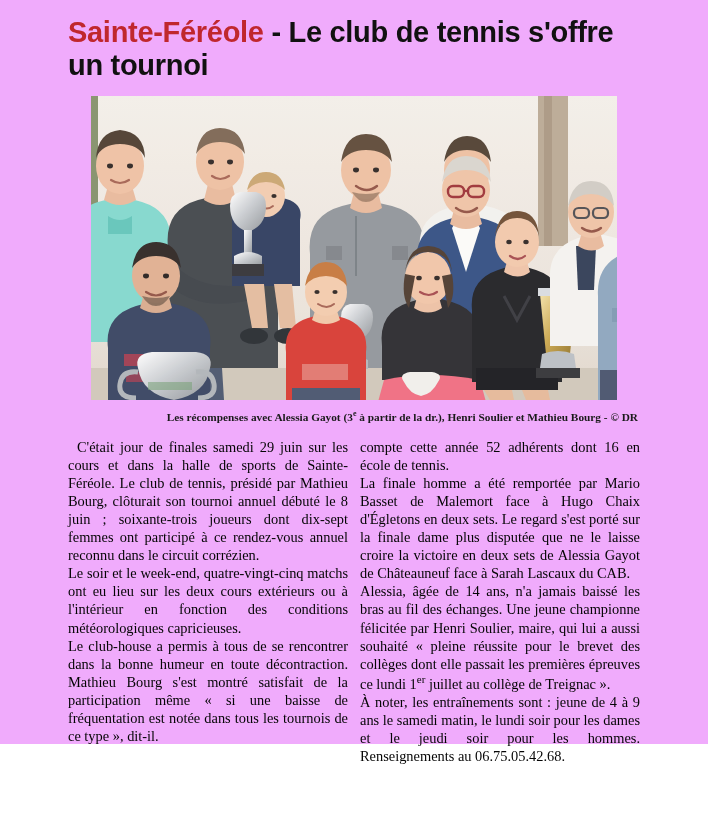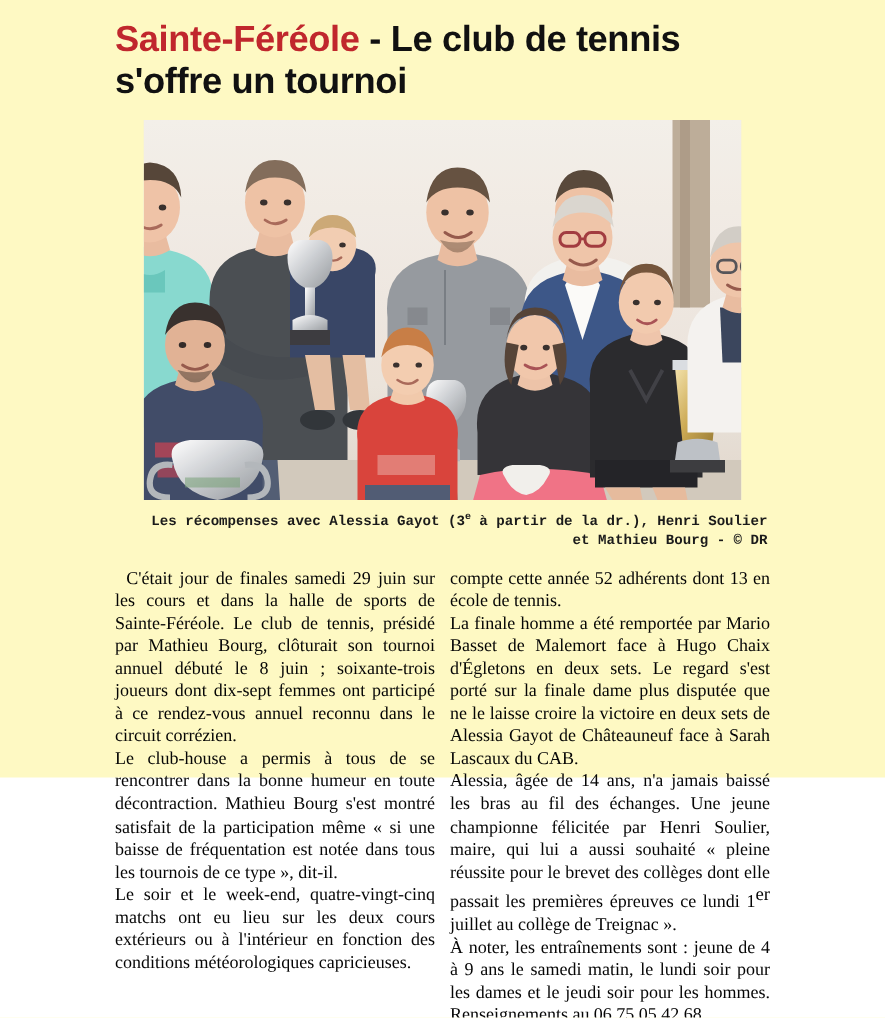--- a/index.html
+++ b/index.html
@@ -11,24 +11,24 @@
     width: 708px;
     height: 814px;
     overflow: hidden;
     font-family: "Liberation Serif", serif;
     color: #000000;
   }
 
   .page {
     position: relative;
     width: 708px;
-    height: 622px;
-    background: #fef9c3;
+    height: 744px;
+    background: #f0abfc;
     box-sizing: border-box;
-    padding: 0 92px;
+    padding: 0 68px;
   }
 
   
   .headline {
     margin: 0;
     padding-top: 16px;
     font-family: "Liberation Sans", sans-serif;
     font-weight: bold;
     font-size: 29px;
     line-height: 1.14;
@@ -49,21 +49,21 @@
     width: 100%;
     height: 304px;
     overflow: hidden;
     background: #efe9e2;
   }
   .photo svg { display: block; width: 100%; height: 100%; }
 
   
   .caption {
     margin: 9px 0 0 0;
-    font-family: Liberation Mono, monospace;
+    font-family: Liberation Serif, serif;
     font-weight: bold;
     font-size: 11.3px;
     line-height: 1.32;
     text-align: right;
     color: #1a1a1a;
     padding: 0 2px 0 24px;
   }
   .caption .sup { font-size: 8px; vertical-align: super; }
 
   
@@ -80,21 +80,21 @@
     margin: 0;
     font-size: 14.4px;
     line-height: 1.255;
     text-align: justify;
     text-justify: inter-word;
     hyphens: auto;
     -webkit-hyphens: auto;
     color: #050505;
   }
   .col p.indent { text-indent: 9px; }
-  .col p .sup { font-size: 15px; vertical-align: super; }
+  .col p .sup { font-size: 11px; vertical-align: super; }
 </style>
 </head>
 <body>
 
 <div class="page">
 
   <h1 class="headline">
     <span class="kicker">Sainte-Féréole</span><span> - </span><span>Le club de tennis s'offre un tournoi</span>
   </h1>
 
@@ -339,24 +339,24 @@
         <rect x="0" y="0" width="580" height="304" fill="#fff6ea" opacity="0.07"></rect>
       </svg>
     </div>
   </div>
 
   <p class="caption"><span>Les récompenses avec Alessia Gayot (3</span><span class="sup">e</span><span> à partir de la dr.), Henri Soulier et Mathieu Bourg - ©</span> <span>DR</span></p>
 
   <div class="body-cols">
     <div class="col">
       <p class="indent">C'était jour de finales samedi 29 juin sur les cours et dans la halle de sports de Sainte-Féréole. Le club de tennis, présidé par Mathieu Bourg, clôturait son tournoi annuel débuté le 8 juin ; soixante-trois joueurs dont dix-sept femmes ont participé à ce rendez-vous annuel reconnu dans le circuit corrézien.</p>
+      <p>Le soir et le week-end, quatre-vingt-cinq matchs ont eu lieu sur les deux cours extérieurs ou à l'intérieur en fonction des conditions météorologiques capricieuses.</p>
       <p>Le club-house a permis à tous de se rencontrer dans la bonne humeur en toute décontraction. Mathieu Bourg s'est montré satisfait de la participation même « si une baisse de fréquentation est notée dans tous les tournois de ce type », dit-il.</p>
-      <p>Le soir et le week-end, quatre-vingt-cinq matchs ont eu lieu sur les deux cours extérieurs ou à l'intérieur en fonction des conditions météorologiques capricieuses.</p>
     </div>
     <div class="col">
-      <p>compte cette année 52 adhérents dont 13 en école de tennis.</p>
+      <p>compte cette année 52 adhérents dont 16 en école de tennis.</p>
       <p>La finale homme a été remportée par Mario Basset de Malemort face à Hugo Chaix d'Égletons en deux sets. Le regard s'est porté sur la finale dame plus disputée que ne le laisse croire la victoire en deux sets de Alessia Gayot de Châteauneuf face à Sarah Lascaux du CAB.</p>
       <p>Alessia, âgée de 14 ans, n'a jamais baissé les bras au fil des échanges. Une jeune championne félicitée par Henri Soulier, maire, qui lui a aussi souhaité « pleine réussite pour le brevet des collèges dont elle passait les premières épreuves ce lundi 1<span class="sup">er</span> juillet au collège de Treignac ».</p>
       <p>À noter, les entraînements sont : jeune de 4 à 9 ans le samedi matin, le lundi soir pour les dames et le jeudi soir pour les hommes. Renseignements au 06.75.05.42.68.</p>
     </div>
   </div>
 
 </div>
 
 </body></html>

